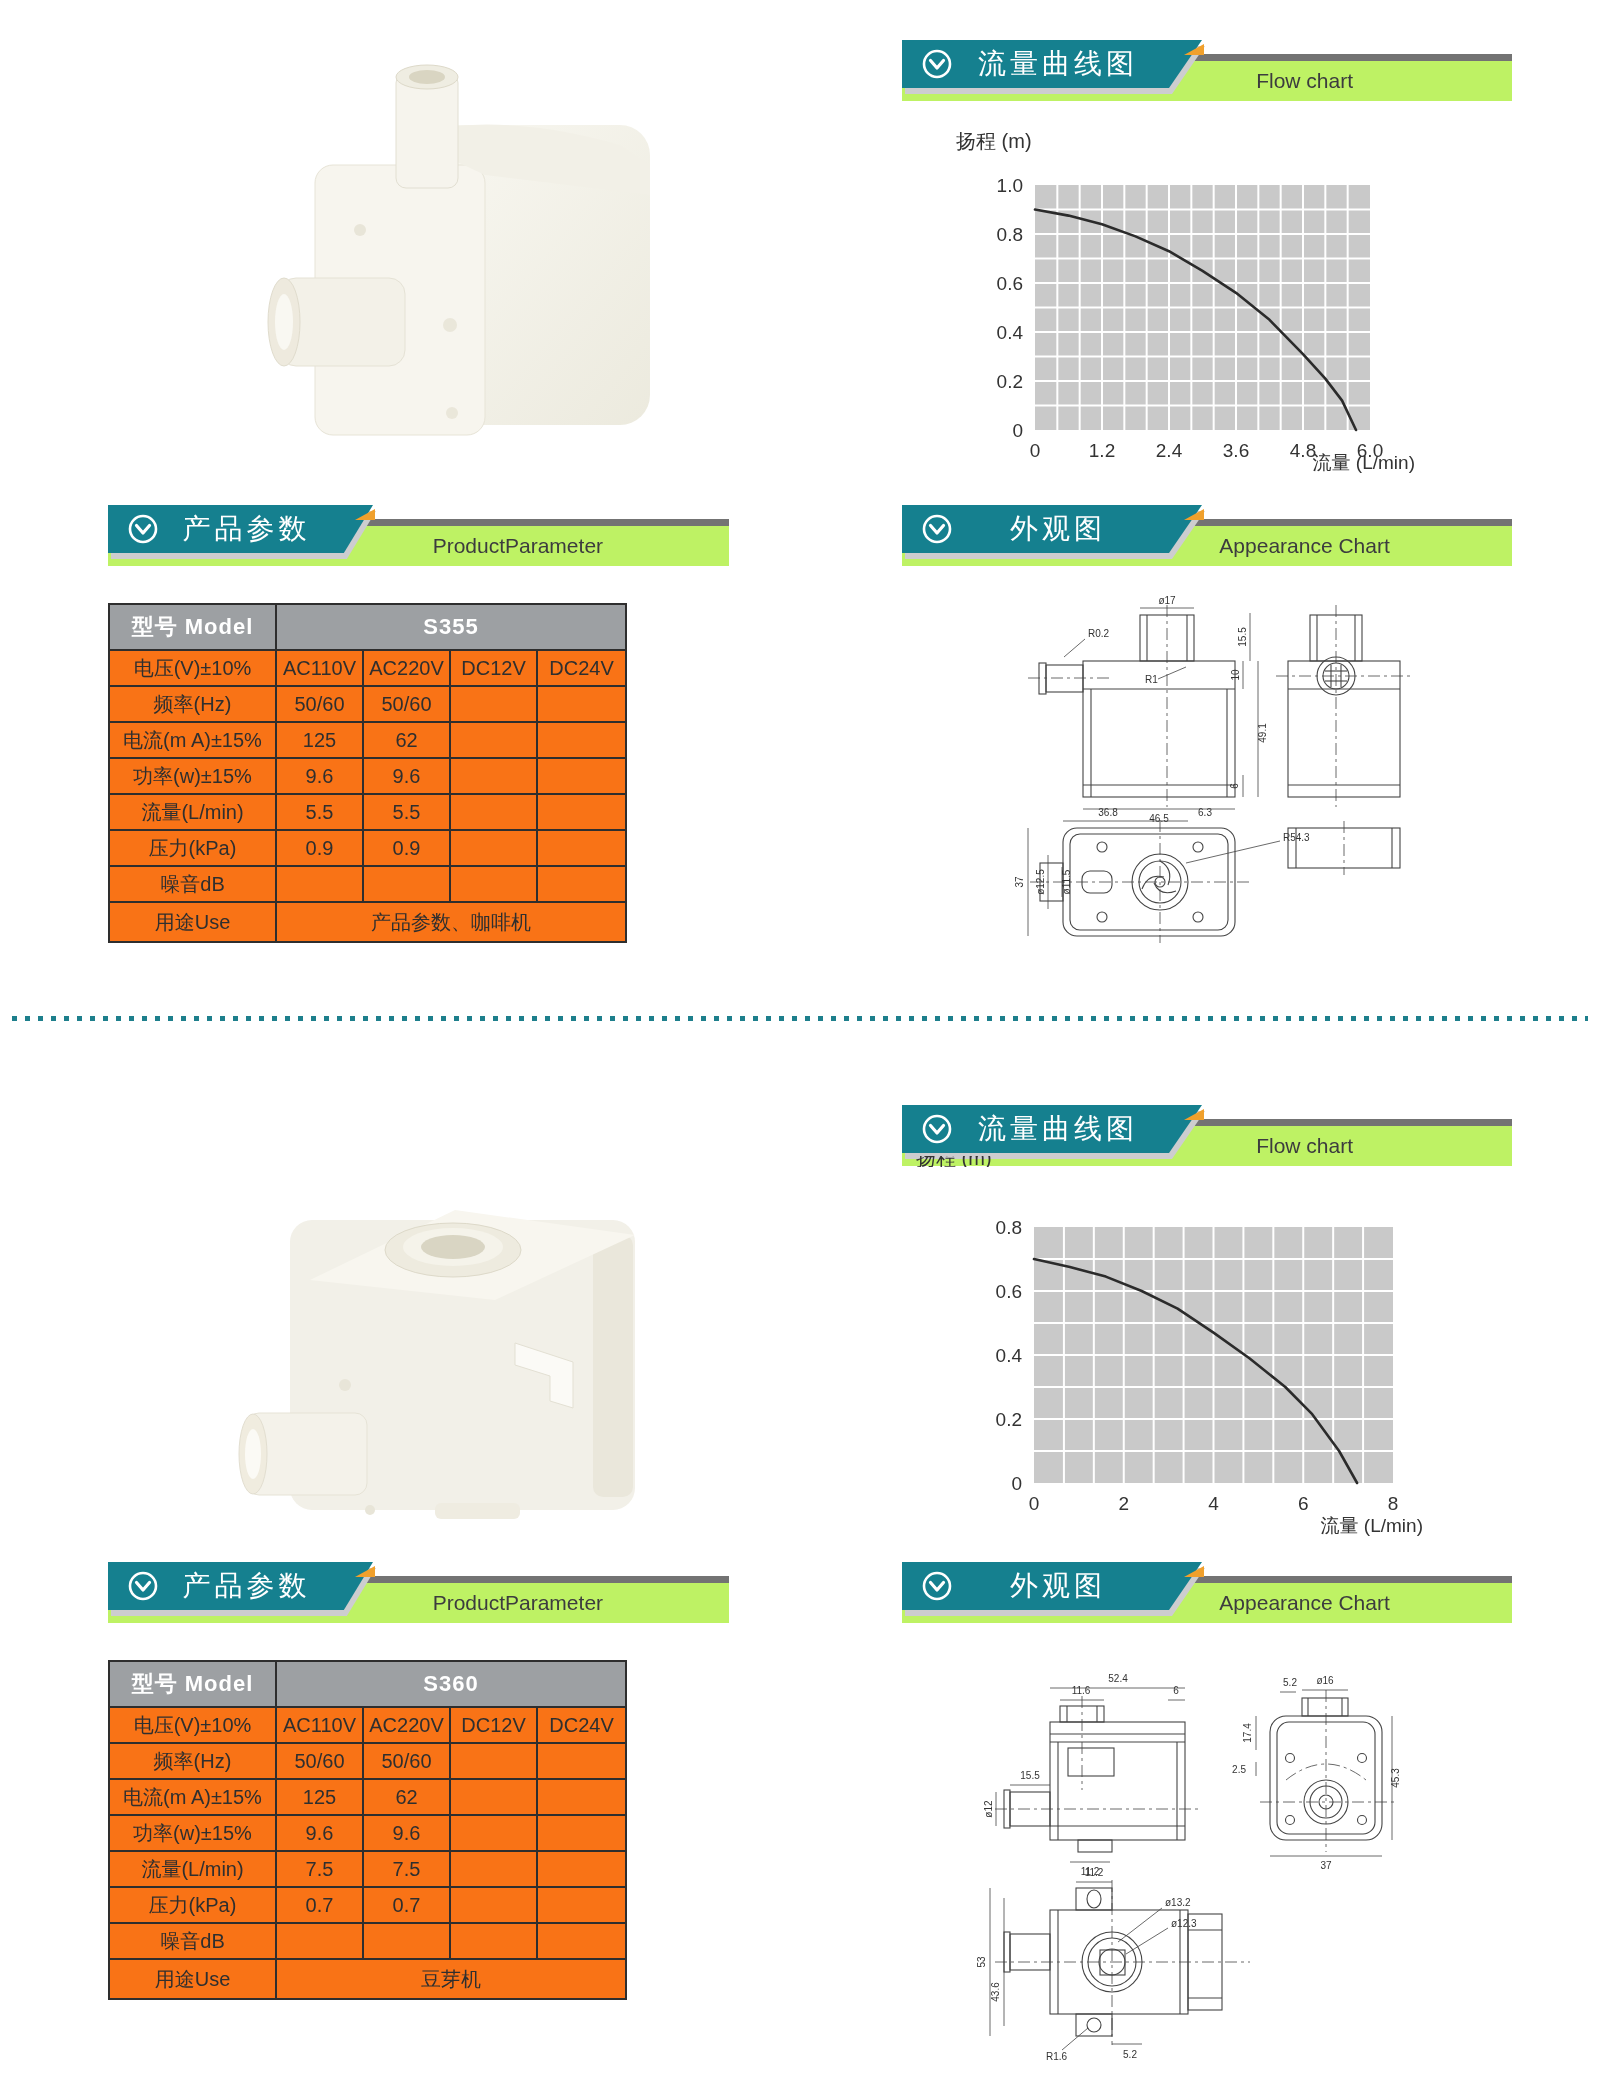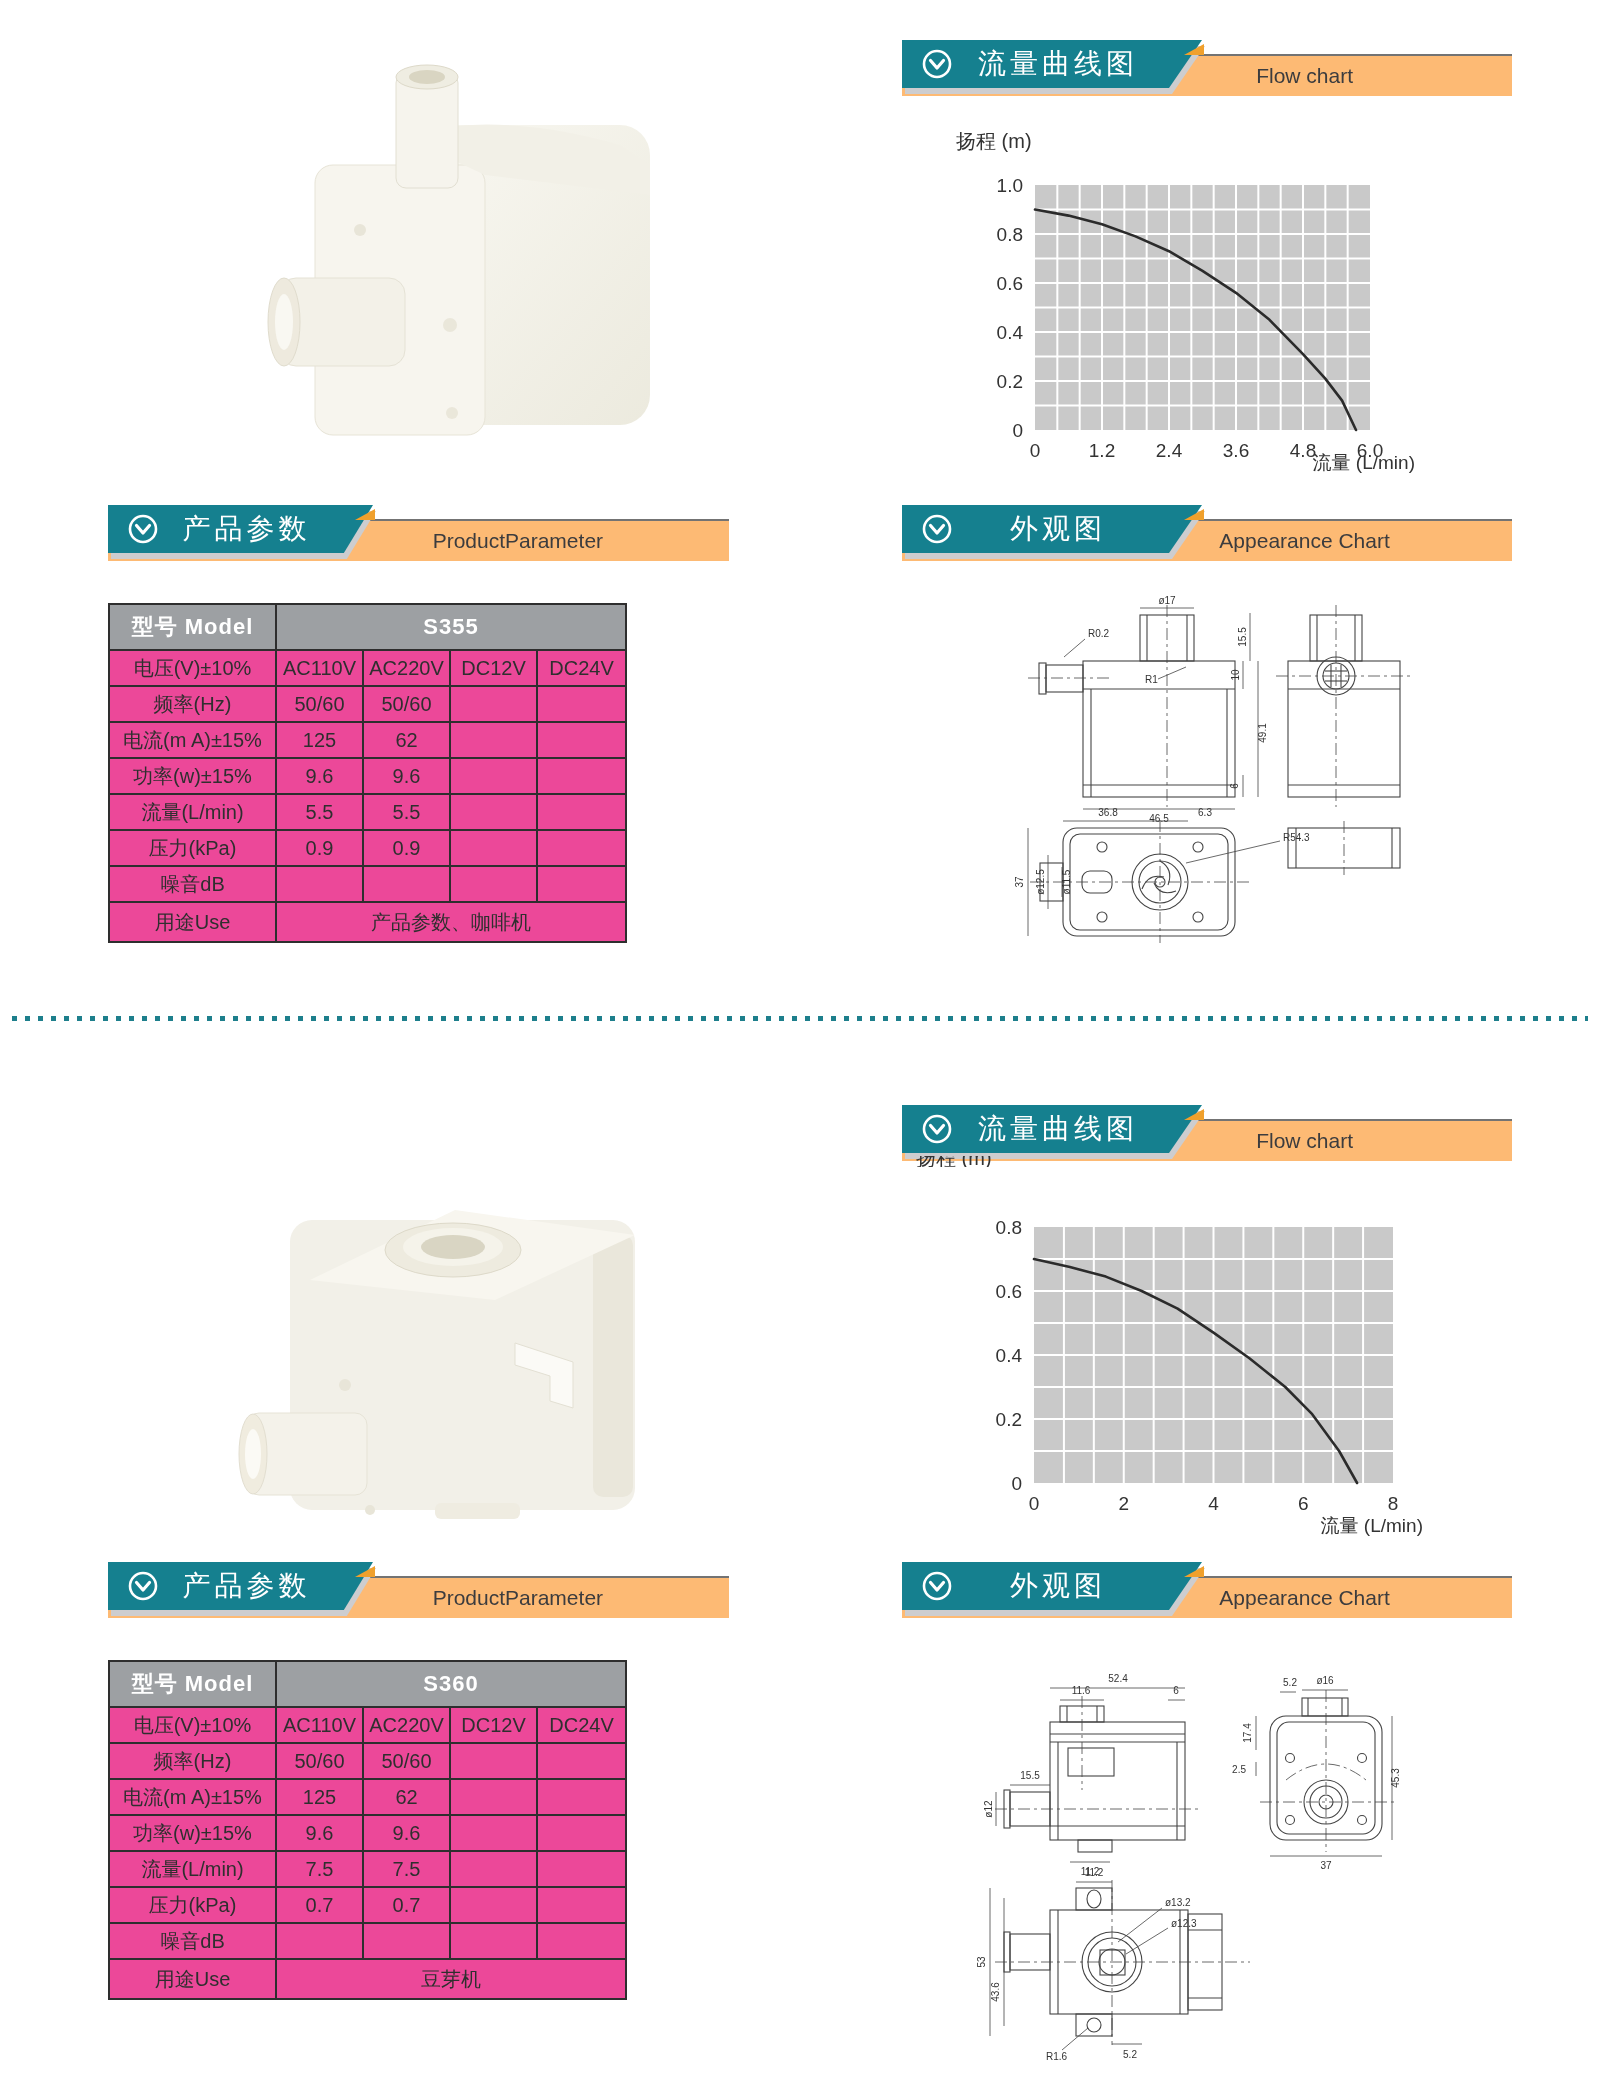--- a/index.html
+++ b/index.html
@@ -1,30 +1,30 @@
 <!DOCTYPE html>
 <html><head>
 <meta charset="utf-8">
 <style>
   html,body{margin:0;padding:0;background:#ffffff;}
   body{font-family:"Liberation Sans","DejaVu Sans",sans-serif;color:#2f2f2f;}
   .page{position:relative;width:1600px;height:2077px;background:#fff;overflow:hidden;}
 
   
   .banner{position:absolute;height:56px;}
-  .banner .bar{position:absolute;left:0;right:0;top:14px;height:40px;background:#fdba74;border-top:2px solid #737373;}
+  .banner .bar{position:absolute;left:0;right:0;top:14px;height:40px;background:#bef264;border-top:7px solid #737373;}
   .banner .bar span{position:absolute;left:32%;right:0;top:0;line-height:40px;text-align:center;font-size:21px;color:#3c3c3e;}
   .banner .echo{position:absolute;top:6px;left:3px;height:48px;background:#cdcdcf;clip-path:polygon(0 0,100% 0,89% 100%,0 100%);}
   .banner .teal{position:absolute;top:0;left:0;height:48px;background:#15808f;clip-path:polygon(0 0,100% 0,89% 100%,0 100%);display:flex;align-items:center;color:#fff;}
   .banner .teal .cn{flex:1;text-align:center;font-size:28px;font-weight:normal;letter-spacing:4px;padding-right:40px;white-space:nowrap;}
   .banner .icon{margin-left:18px;flex:0 0 auto;display:block;}
   .banner .orange{position:absolute;top:4px;width:20px;height:11px;background:#f0a02c;clip-path:polygon(0 100%,100% 0,100% 100%);}
 
   
-  table.ptable{position:absolute;border-collapse:collapse;table-layout:fixed;width:517px;background:#ec4899;}
+  table.ptable{position:absolute;border-collapse:collapse;table-layout:fixed;width:517px;background:#f97316;}
   .ptable td,.ptable th{border:2px solid #2e2e2e;text-align:center;font-size:20px;color:#2f2f2f;overflow:hidden;white-space:nowrap;padding:0 2px;}
   .ptable th{background:#9da0a3;color:#ffffff;font-size:22px;font-weight:bold;height:44px;letter-spacing:1px;}
   .ptable td{height:34px;}
   .ptable tr.last td{height:38px;}
 
   
   .axis-label{position:absolute;font-size:20px;color:#333;white-space:nowrap;}
   .clip-label{position:absolute;height:11px;overflow:hidden;}
   .clip-label span{display:block;margin-top:-11px;font-size:20px;color:#333;white-space:nowrap;}
 

